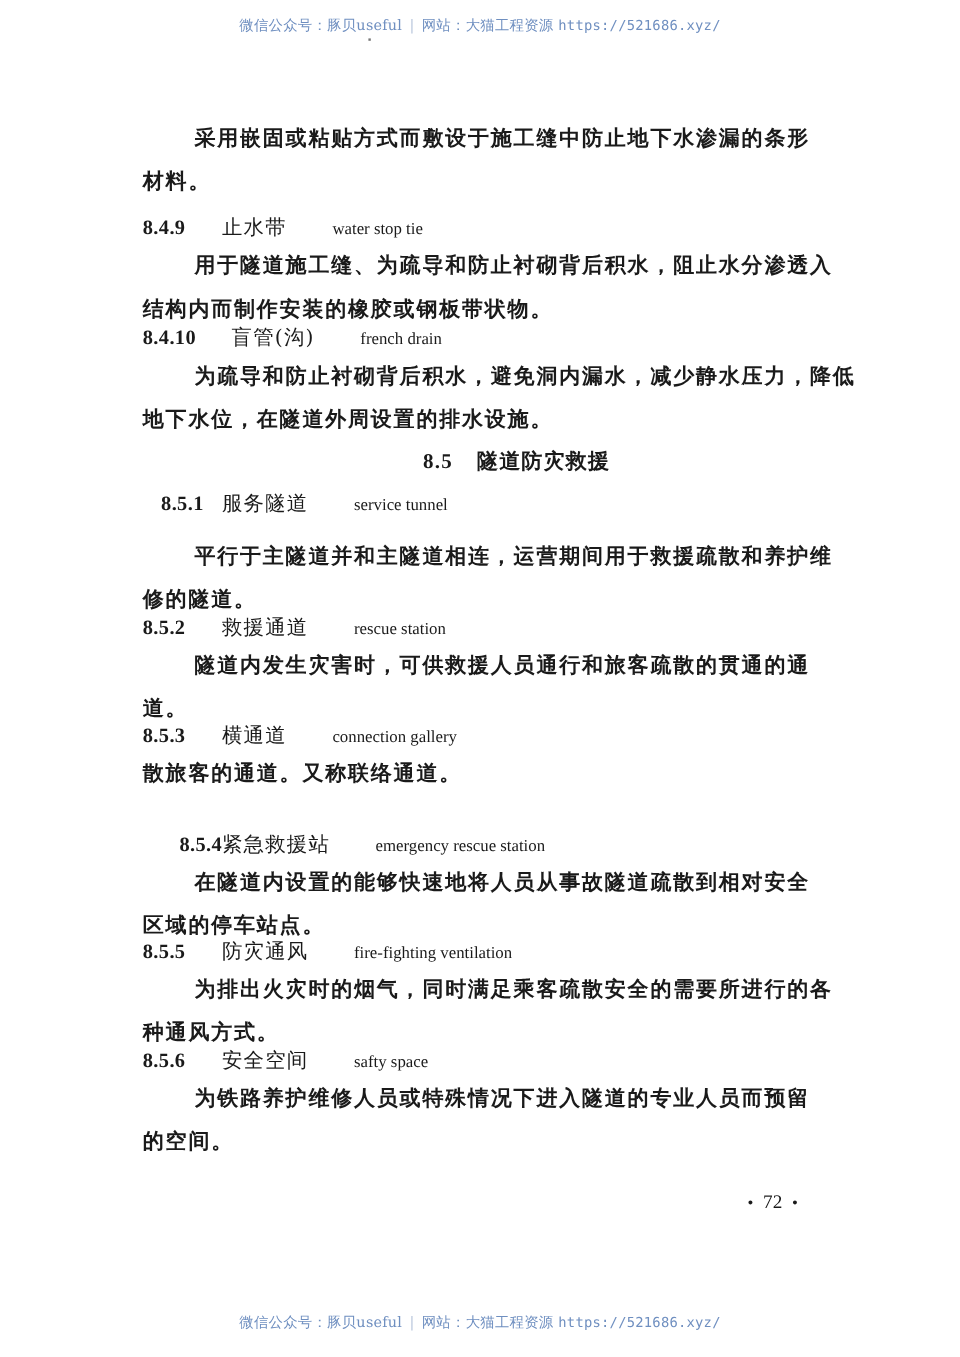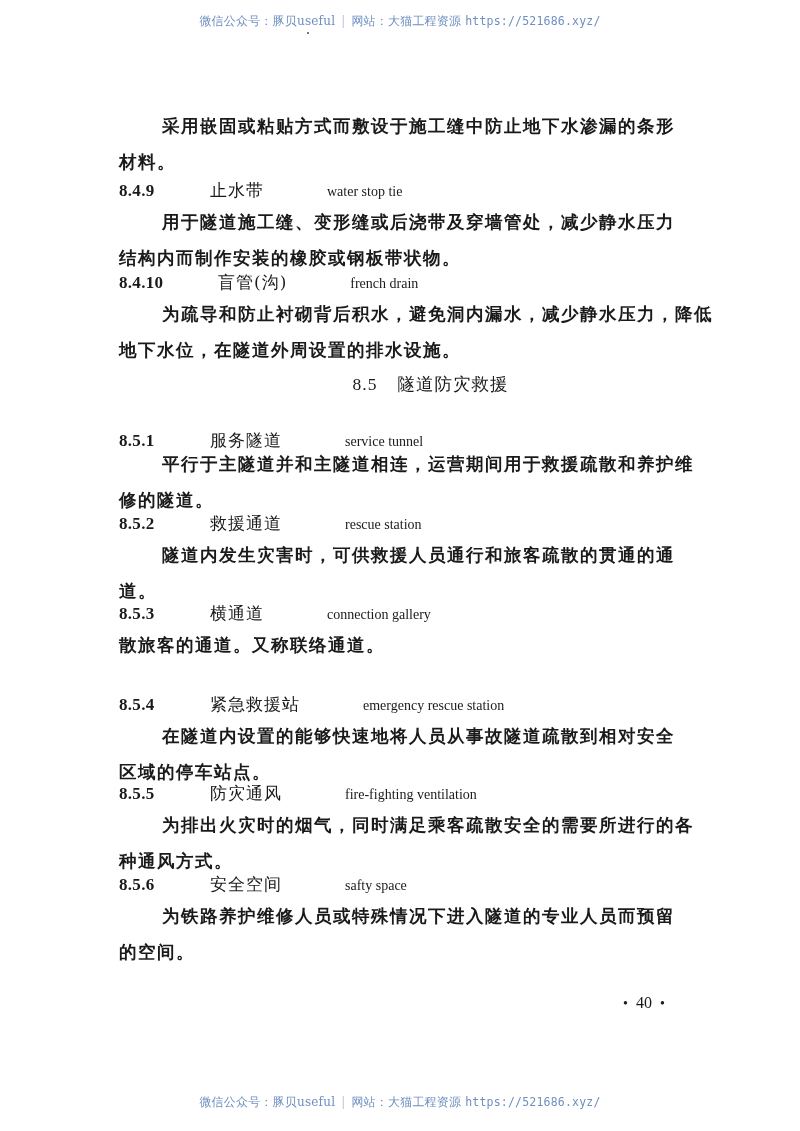--- a/index.html
+++ b/index.html
@@ -22,79 +22,79 @@
   .para {
     position: absolute; left: 0; width: 563px;
     font-size: 17.5px; line-height: 36px; font-weight: bold;
     text-align: justify; text-align-last: left; letter-spacing: 1.5px;
   }
   .para .l1 { display: block; padding-left: 43px; white-space: nowrap; }
   .para .l2 { display: block; white-space: nowrap; }
 
   .term {
     position: absolute; left: 0; height: 24px; white-space: nowrap;
-    font-size: 17px; line-height: 24px; display: flex; align-items: baseline; gap: 25px;
+    font-size: 17px; line-height: 24px; display: flex; align-items: baseline;
   }
   .term .num { font-family: "Liberation Serif", "DejaVu Serif", serif; font-weight: bold; font-size: 17px; width: 66px; letter-spacing: 0.3px; }
   .term .num.wide { width: 74px; }
   .term .cn { font-size: 17px; letter-spacing: 1px; }
   .term .en { font-family: "Liberation Serif", "DejaVu Serif", serif; font-size: 14px; margin-left: 38px; }
 
   .section-title {
     position: absolute; left: 0; width: 563px; text-align: center; top: 372px;
-    font-size: 17.5px; font-weight: normal; letter-spacing: 1px;
+    font-size: 17.5px; font-weight: bold; letter-spacing: 1px;
   }
   .section-title .snum { font-family: "Liberation Serif", "DejaVu Serif", serif; margin-right: 20px; padding-left: 60px; }
 
   .page-number {
     position: absolute; left: 615px; top: 994px;
     font-family: "Liberation Serif", "DejaVu Serif", serif; font-size: 16px; white-space: nowrap;
   }
   .page-number .dot { font-size: 14px; margin: 0 8px; }
 </style>
 </head>
 <body>
 
 <div class="watermark top">
   <span>微信公众号：豚贝useful</span><span class="sep">|</span><span>网站：大猫工程资源</span>&nbsp;<span class="url">https://521686.xyz/</span>
 </div>
 <div class="tick-dot"></div>
 
 <div class="page">
 
-  <div class="para" style="top:108px;">
+  <div class="para" style="top:98px;">
     <span class="l1">采用嵌固或粘贴方式而敷设于施工缝中防止地下水渗漏的条形</span>
     <span class="l2">材料。</span>
   </div>
 
   <div class="term" style="top:178px;">
     <span class="num">8.4.9</span>
     <span class="cn">止水带</span>
     <span class="en">water stop tie</span>
   </div>
   <div class="para" style="top:204px;">
-    <span class="l1">用于隧道施工缝、变形缝或后浇带及穿墙管处，减少静水压力</span>
+    <span class="l1">用于隧道施工缝、为疏导和防止衬砌背后积水，阻止水分渗透入</span>
     <span class="l2">结构内而制作安装的橡胶或钢板带状物。</span>
   </div>
 
   <div class="term" style="top:270px;">
     <span class="num wide">8.4.10</span>
     <span class="cn">盲管(沟)</span>
     <span class="en">french drain</span>
   </div>
   <div class="para" style="top:296px;">
     <span class="l1">为疏导和防止衬砌背后积水，避免洞内漏水，减少静水压力，降低</span>
     <span class="l2">地下水位，在隧道外周设置的排水设施。</span>
   </div>
 
   <div class="section-title">
     <span class="snum">8.5</span><span>隧道防灾救援</span>
   </div>
 
-  <div class="term" style="top:428px;">
+  <div class="term" style="top:408px;text-align:center;">
     <span class="num">8.5.1</span>
     <span class="cn">服务隧道</span>
     <span class="en">service tunnel</span>
   </div>
   <div class="para" style="top:446px;">
     <span class="l1">平行于主隧道并和主隧道相连，运营期间用于救援疏散和养护维</span>
     <span class="l2">修的隧道。</span>
   </div>
 
   <div class="term" style="top:511px;justify-content:flex-end;">
@@ -109,21 +109,21 @@
 
   <div class="term" style="top:601px;">
     <span class="num">8.5.3</span>
     <span class="cn">横通道</span>
     <span class="en">connection gallery</span>
   </div>
   <div class="para" style="top:627px;">
     <span class="l2">散旅客的通道。又称联络通道。</span>
   </div>
 
-  <div class="term" style="top:692px;">
+  <div class="term" style="top:692px;text-align:right;">
     <span class="num">8.5.4</span>
     <span class="cn">紧急救援站</span>
     <span class="en">emergency rescue station</span>
   </div>
   <div class="para" style="top:718px;">
     <span class="l1">在隧道内设置的能够快速地将人员从事故隧道疏散到相对安全</span>
     <span class="l2">区域的停车站点。</span>
   </div>
 
   <div class="term" style="top:781px;">
@@ -141,18 +141,18 @@
     <span class="cn">安全空间</span>
     <span class="en">safty space</span>
   </div>
   <div class="para" style="top:898px;">
     <span class="l1">为铁路养护维修人员或特殊情况下进入隧道的专业人员而预留</span>
     <span class="l2">的空间。</span>
   </div>
 </div>
 
 <div class="page-number">
-  <span class="dot">•</span><span>40</span><span class="dot">•</span>
+  <span class="dot">•</span><span>72</span><span class="dot">•</span>
 </div>
 
 <div class="watermark bottom">
   <span>微信公众号：豚贝useful</span><span class="sep">|</span><span>网站：大猫工程资源</span>&nbsp;<span class="url">https://521686.xyz/</span>
 </div>
 
 </body></html>

